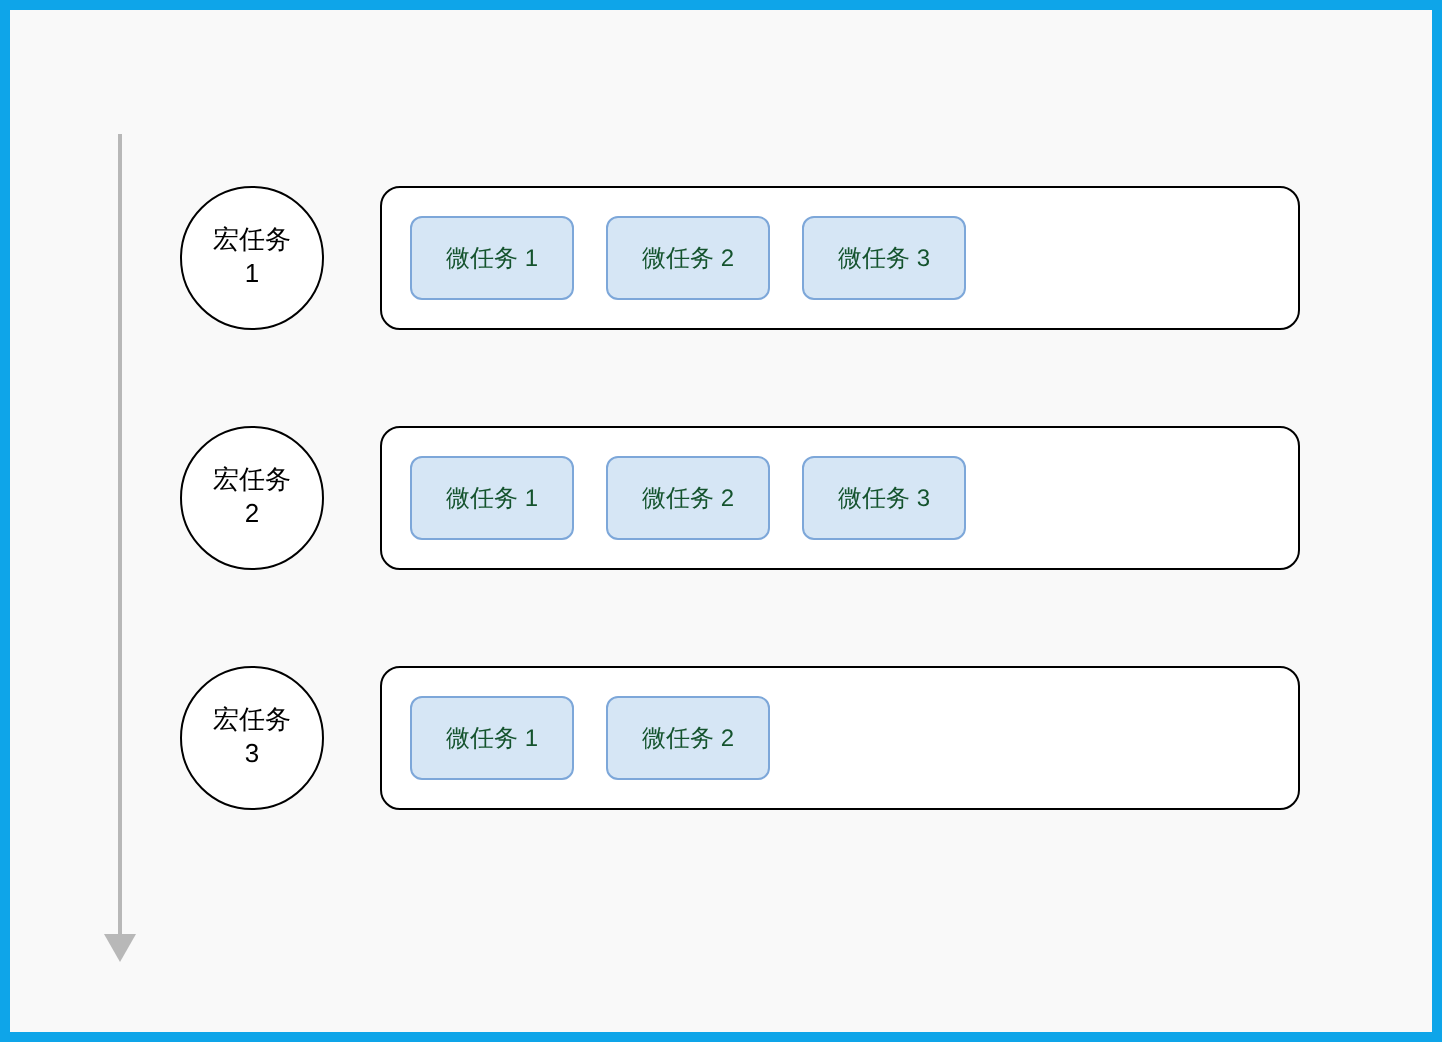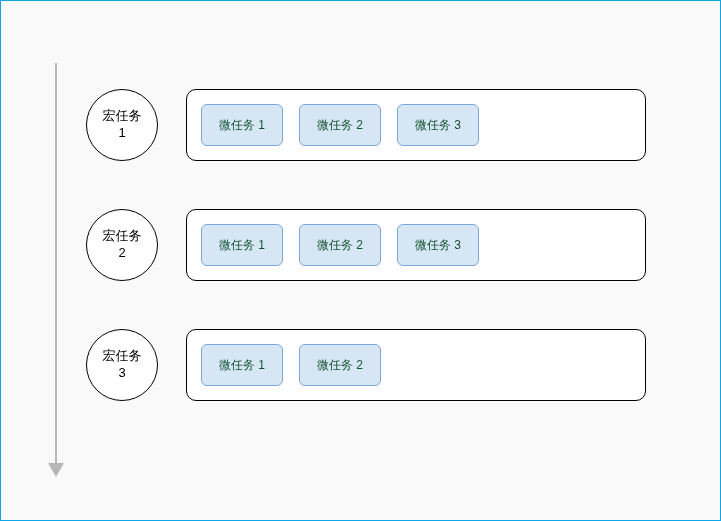--- a/index.html
+++ b/index.html
@@ -7,21 +7,21 @@
     margin: 0;
     padding: 0;
     font-family: Arial, "Microsoft YaHei", sans-serif;
     background: #fff;
   }
   .canvas {
     position: relative;
     width: 721px;
     height: 521px;
     background: #f9f9f9;
-    border: 1px solid #0ea5e9;
+    border: 5px solid #0ea5e9;
   }
   .arrow-line {
     position: absolute;
     left: 54px;
     top: 62px;
     width: 2px;
     height: 402px;
     background: #b8b8b8;
   }
   .arrow-head {

